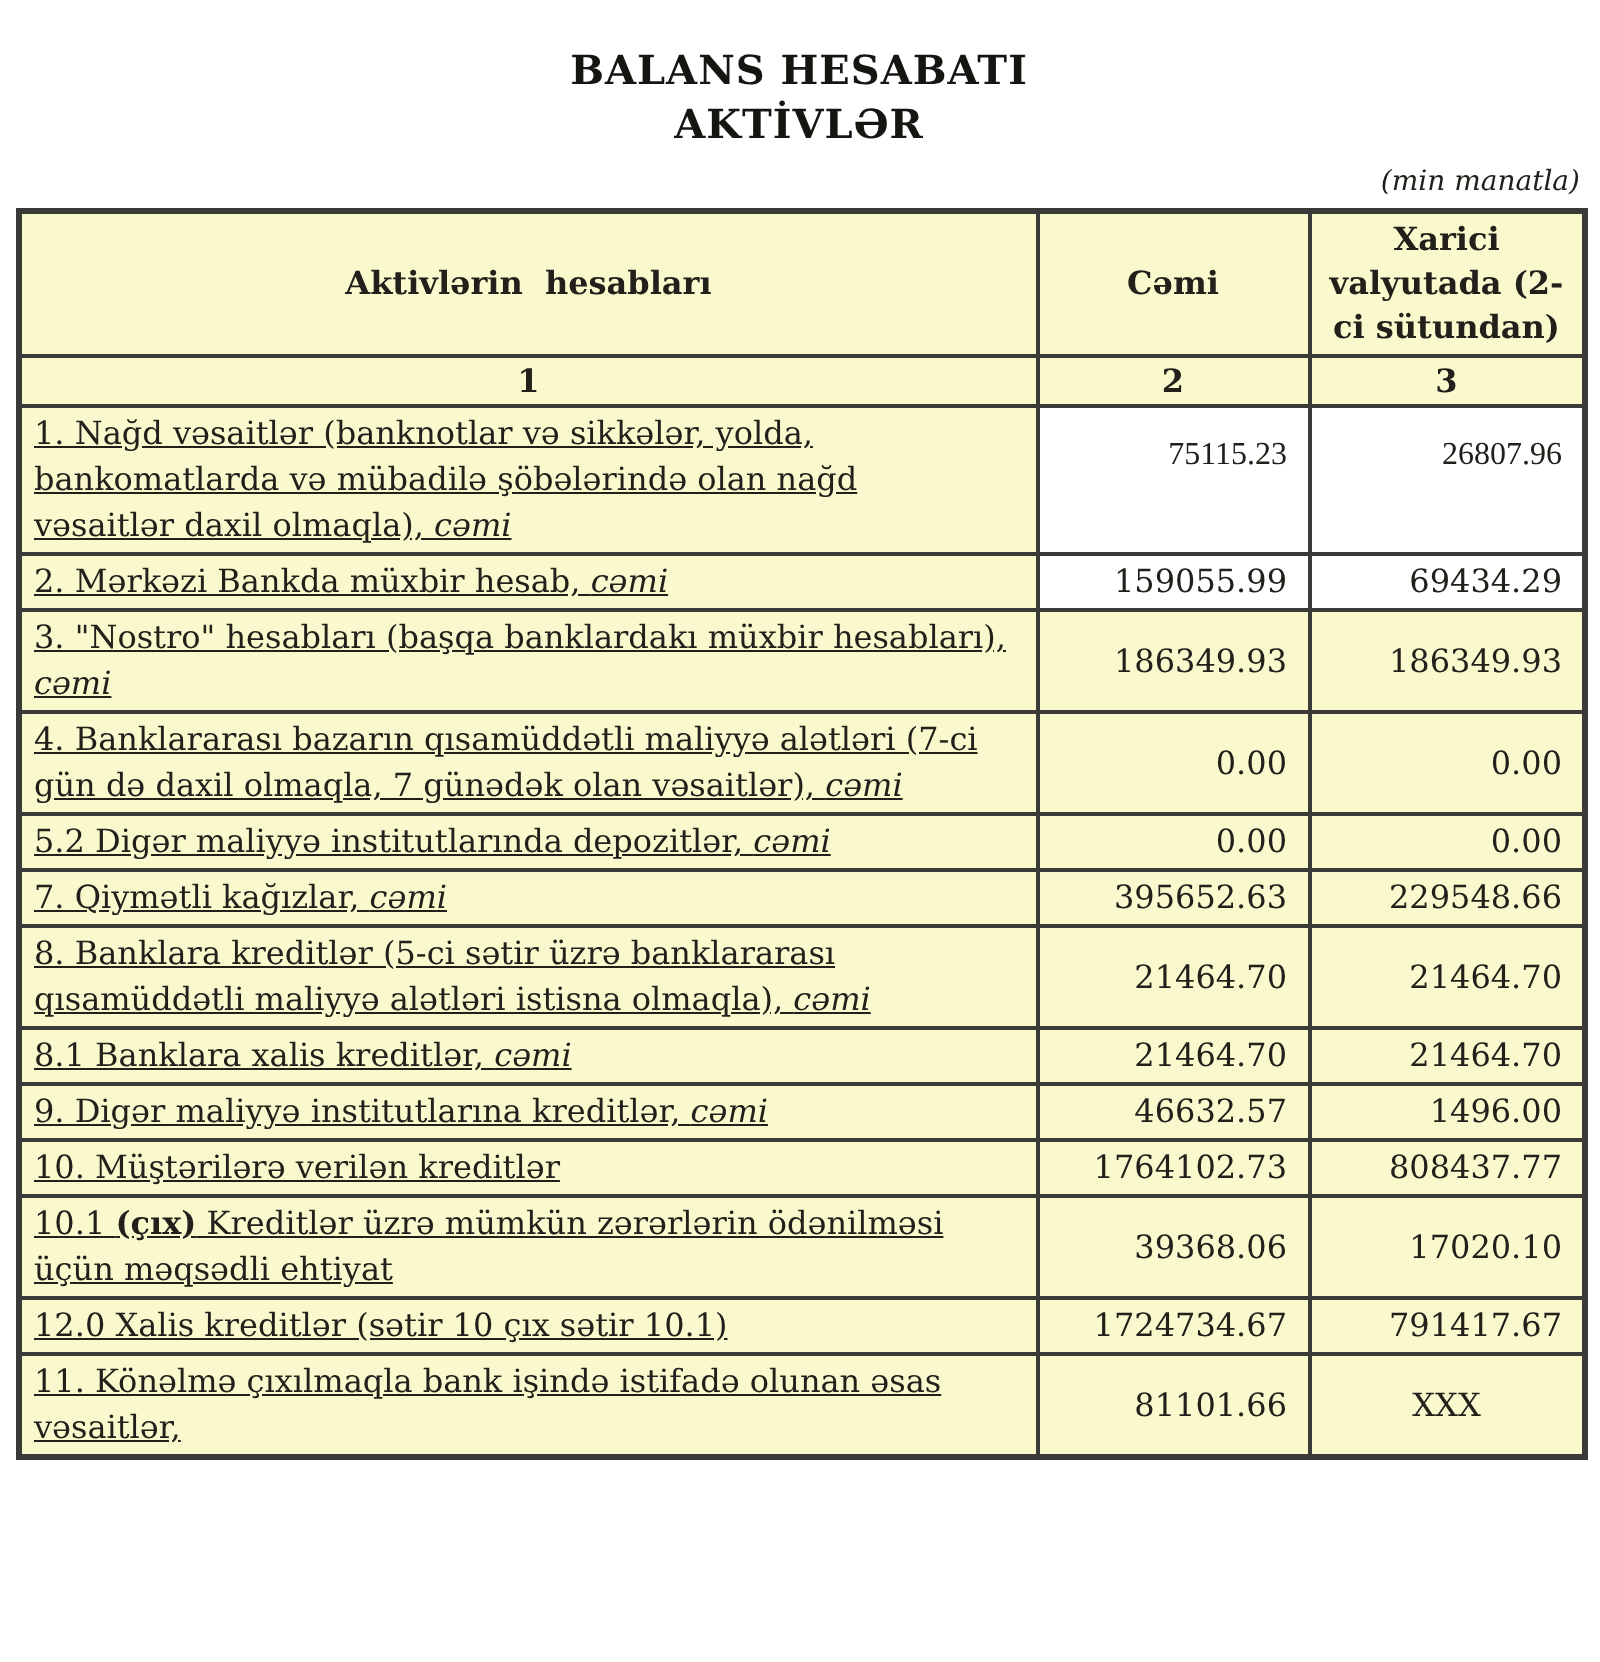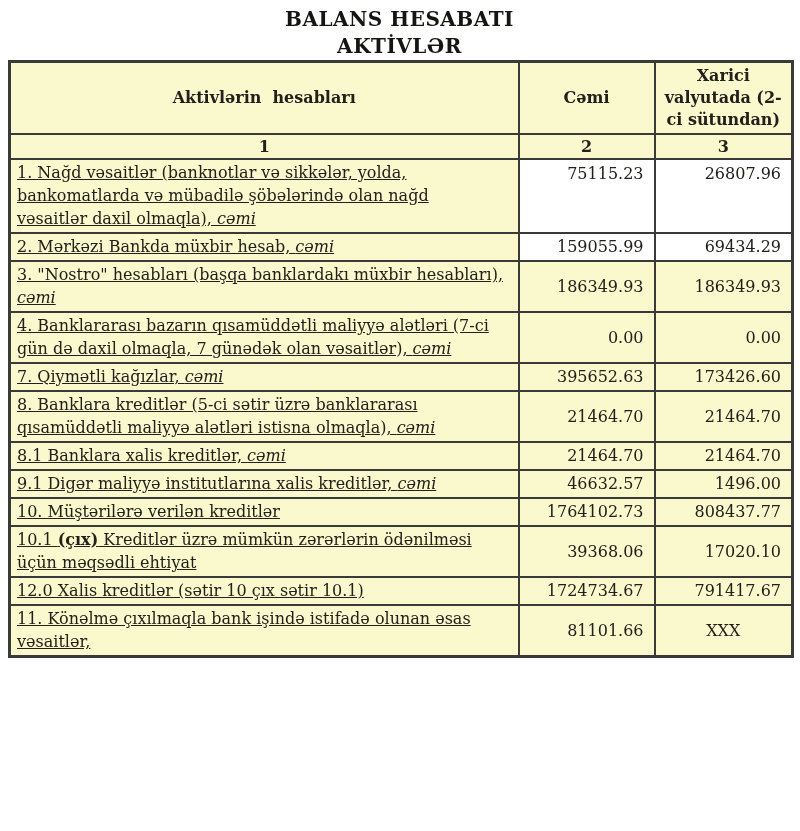--- a/index.html
+++ b/index.html
@@ -9,21 +9,21 @@
   }
   html,body{margin:0;padding:0;}
   body{
     width:800px;height:831px;
     background:#ffffff;
     font-family:"DejaVu Serif","Liberation Serif",serif;
     color:var(--text);
     overflow:hidden;
   }
   .page{padding:6px 9px 0 8px;}
-  .title-block{text-align:center;margin-top:0;}
+  .title-block{text-align:center;margin-top:16px;}
   .title-line{
     font-size:20px;font-weight:bold;line-height:27px;
     letter-spacing:.5px;color:#171511;
   }
   .unit-note{
     text-align:right;font-style:italic;font-size:14px;
     margin:7px 1px 5px 0;line-height:16px;
   }
   table.balance{
     border-collapse:collapse;table-layout:fixed;
@@ -48,35 +48,36 @@
     height:21px;padding:1px 4px;line-height:21px;
   }
   td.label-cell{
     padding:1px 14px 2px 6px;line-height:23px;vertical-align:middle;text-decoration:underline;
   }
   td.num-cell{
     text-align:right;padding:1px 10px 2px 4px;
     vertical-align:middle;line-height:23px;
   }
   td.white{background:#ffffff;}
-  td.top{vertical-align:top;padding-top:2px;}
+  td.top{vertical-align:top;padding-top:12px;font-family:Liberation Serif, serif;}
   td.center{text-align:center;padding-right:4px;}
   .it{font-style:italic;}
   .b{font-weight:bold;}
 </style>
 </head>
 <body>
 
 <div class="page">
 
   <div class="title-block">
     <div class="title-line">BALANS HESABATI</div>
     <div class="title-line">AKTİVLƏR</div>
   </div>
 
+  <div class="unit-note">(min manatla)</div>
 
   <table class="balance">
     <colgroup>
         <col class="c1">
         <col class="c2">
         <col class="c3">
       </colgroup>
     <thead>
       <tr>
         <th class="head head-items">Aktivlərin  hesabları</th>
@@ -106,36 +107,41 @@
           <td class="label-cell"><span>3. "Nostro" hesabları (başqa banklardakı müxbir hesabları), </span><span class="it">cəmi</span></td>
           <td class="num-cell">186349.93</td>
           <td class="num-cell">186349.93</td>
         </tr>
         <tr>
           <td class="label-cell"><span>4. Banklararası bazarın qısamüddətli maliyyə alətləri (7-ci gün də daxil olmaqla, 7 günədək olan vəsaitlər), </span><span class="it">cəmi</span></td>
           <td class="num-cell">0.00</td>
           <td class="num-cell">0.00</td>
         </tr>
         <tr>
+          <td class="label-cell"><span>5.2 Digər maliyyə institutlarında depozitlər, </span><span class="it">cəmi</span></td>
+          <td class="num-cell">0.00</td>
+          <td class="num-cell">0.00</td>
+        </tr>
+        <tr>
           <td class="label-cell"><span>7. Qiymətli kağızlar, </span><span class="it">cəmi</span></td>
           <td class="num-cell">395652.63</td>
-          <td class="num-cell">173426.60</td>
+          <td class="num-cell">229548.66</td>
         </tr>
         <tr>
           <td class="label-cell"><span>8. Banklara kreditlər (5-ci sətir üzrə banklararası qısamüddətli maliyyə alətləri istisna olmaqla), </span><span class="it">cəmi</span></td>
           <td class="num-cell">21464.70</td>
           <td class="num-cell">21464.70</td>
         </tr>
         <tr>
           <td class="label-cell"><span>8.1 Banklara xalis kreditlər, </span><span class="it">cəmi</span></td>
           <td class="num-cell">21464.70</td>
           <td class="num-cell">21464.70</td>
         </tr>
         <tr>
-          <td class="label-cell"><span>9.1 Digər maliyyə institutlarına xalis kreditlər, </span><span class="it">cəmi</span></td>
+          <td class="label-cell"><span>9. Digər maliyyə institutlarına kreditlər, </span><span class="it">cəmi</span></td>
           <td class="num-cell">46632.57</td>
           <td class="num-cell">1496.00</td>
         </tr>
         <tr>
           <td class="label-cell"><span>10. Müştərilərə verilən kreditlər</span></td>
           <td class="num-cell">1764102.73</td>
           <td class="num-cell">808437.77</td>
         </tr>
         <tr>
           <td class="label-cell"><span>10.1 </span><span class="b">(çıx)</span><span> Kreditlər üzrə mümkün zərərlərin ödənilməsi üçün məqsədli ehtiyat</span></td>

